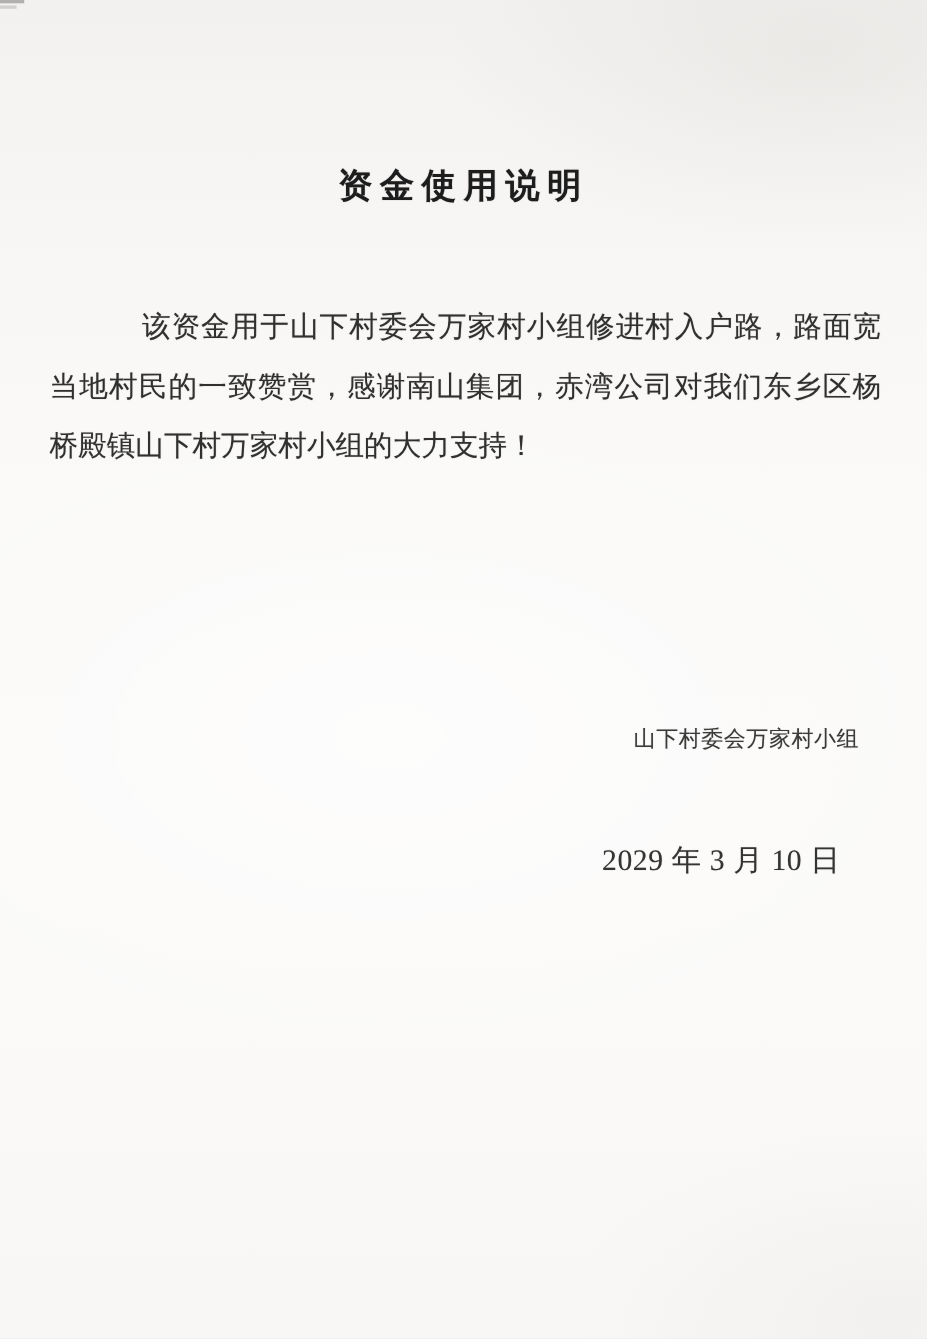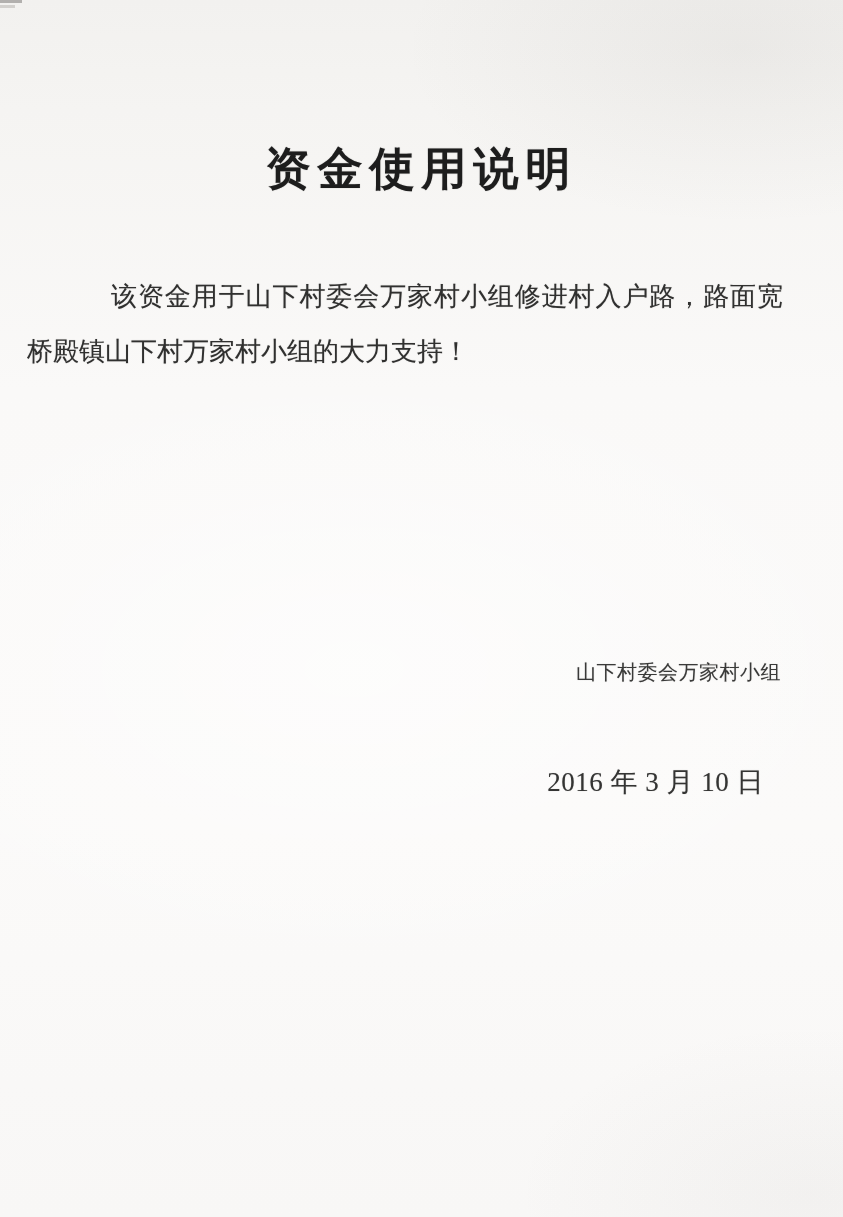--- a/index.html
+++ b/index.html
@@ -37,30 +37,30 @@
   }
   .title {
     position: absolute;
     top: 141px;
     left: 0;
     width: 100%;
     margin: 0;
     text-align: center;
     font-family: "DejaVu Sans", "Liberation Sans", sans-serif;
     font-weight: 700;
-    font-size: 45px;
+    font-size: 31px;
     line-height: 56px;
     letter-spacing: 7px;
     color: #1d1d1d;
     text-shadow: 0 0 1px rgba(30,30,30,0.45);
   }
   .doc-body {
     position: absolute;
     top: 281px;
-    left: 27px;
+    left: 45px;
     width: 756px;
     font-family: "Liberation Serif", "DejaVu Serif", serif;
     font-size: 26px;
     color: #30302f;
     text-shadow: 0 0 1px rgba(48,48,48,0.35);
   }
   .line {
     height: 54.5px;
     line-height: 32px;
     overflow: hidden;
@@ -100,20 +100,21 @@
 
 <div class="page">
 
   <div class="scan-mark mark-1"></div>
   <div class="scan-mark mark-2"></div>
 
   <h1 class="title">资金使用说明</h1>
 
   <div class="doc-body">
     <div class="line line-indent line-justify">该资金用于山下村委会万家村小组修进村入户路，路面宽</div>
+    <div class="line line-justify">当地村民的一致赞赏，感谢南山集团，赤湾公司对我们东乡区杨</div>
     <div class="line">桥殿镇山下村万家村小组的大力支持！</div>
   </div>
 
   <div class="signature">山下村委会万家村小组</div>
 
-  <div class="date">2016 年 3 月 10 日</div>
+  <div class="date">2029 年 3 月 10 日</div>
 
 </div>
 
 </body></html>

